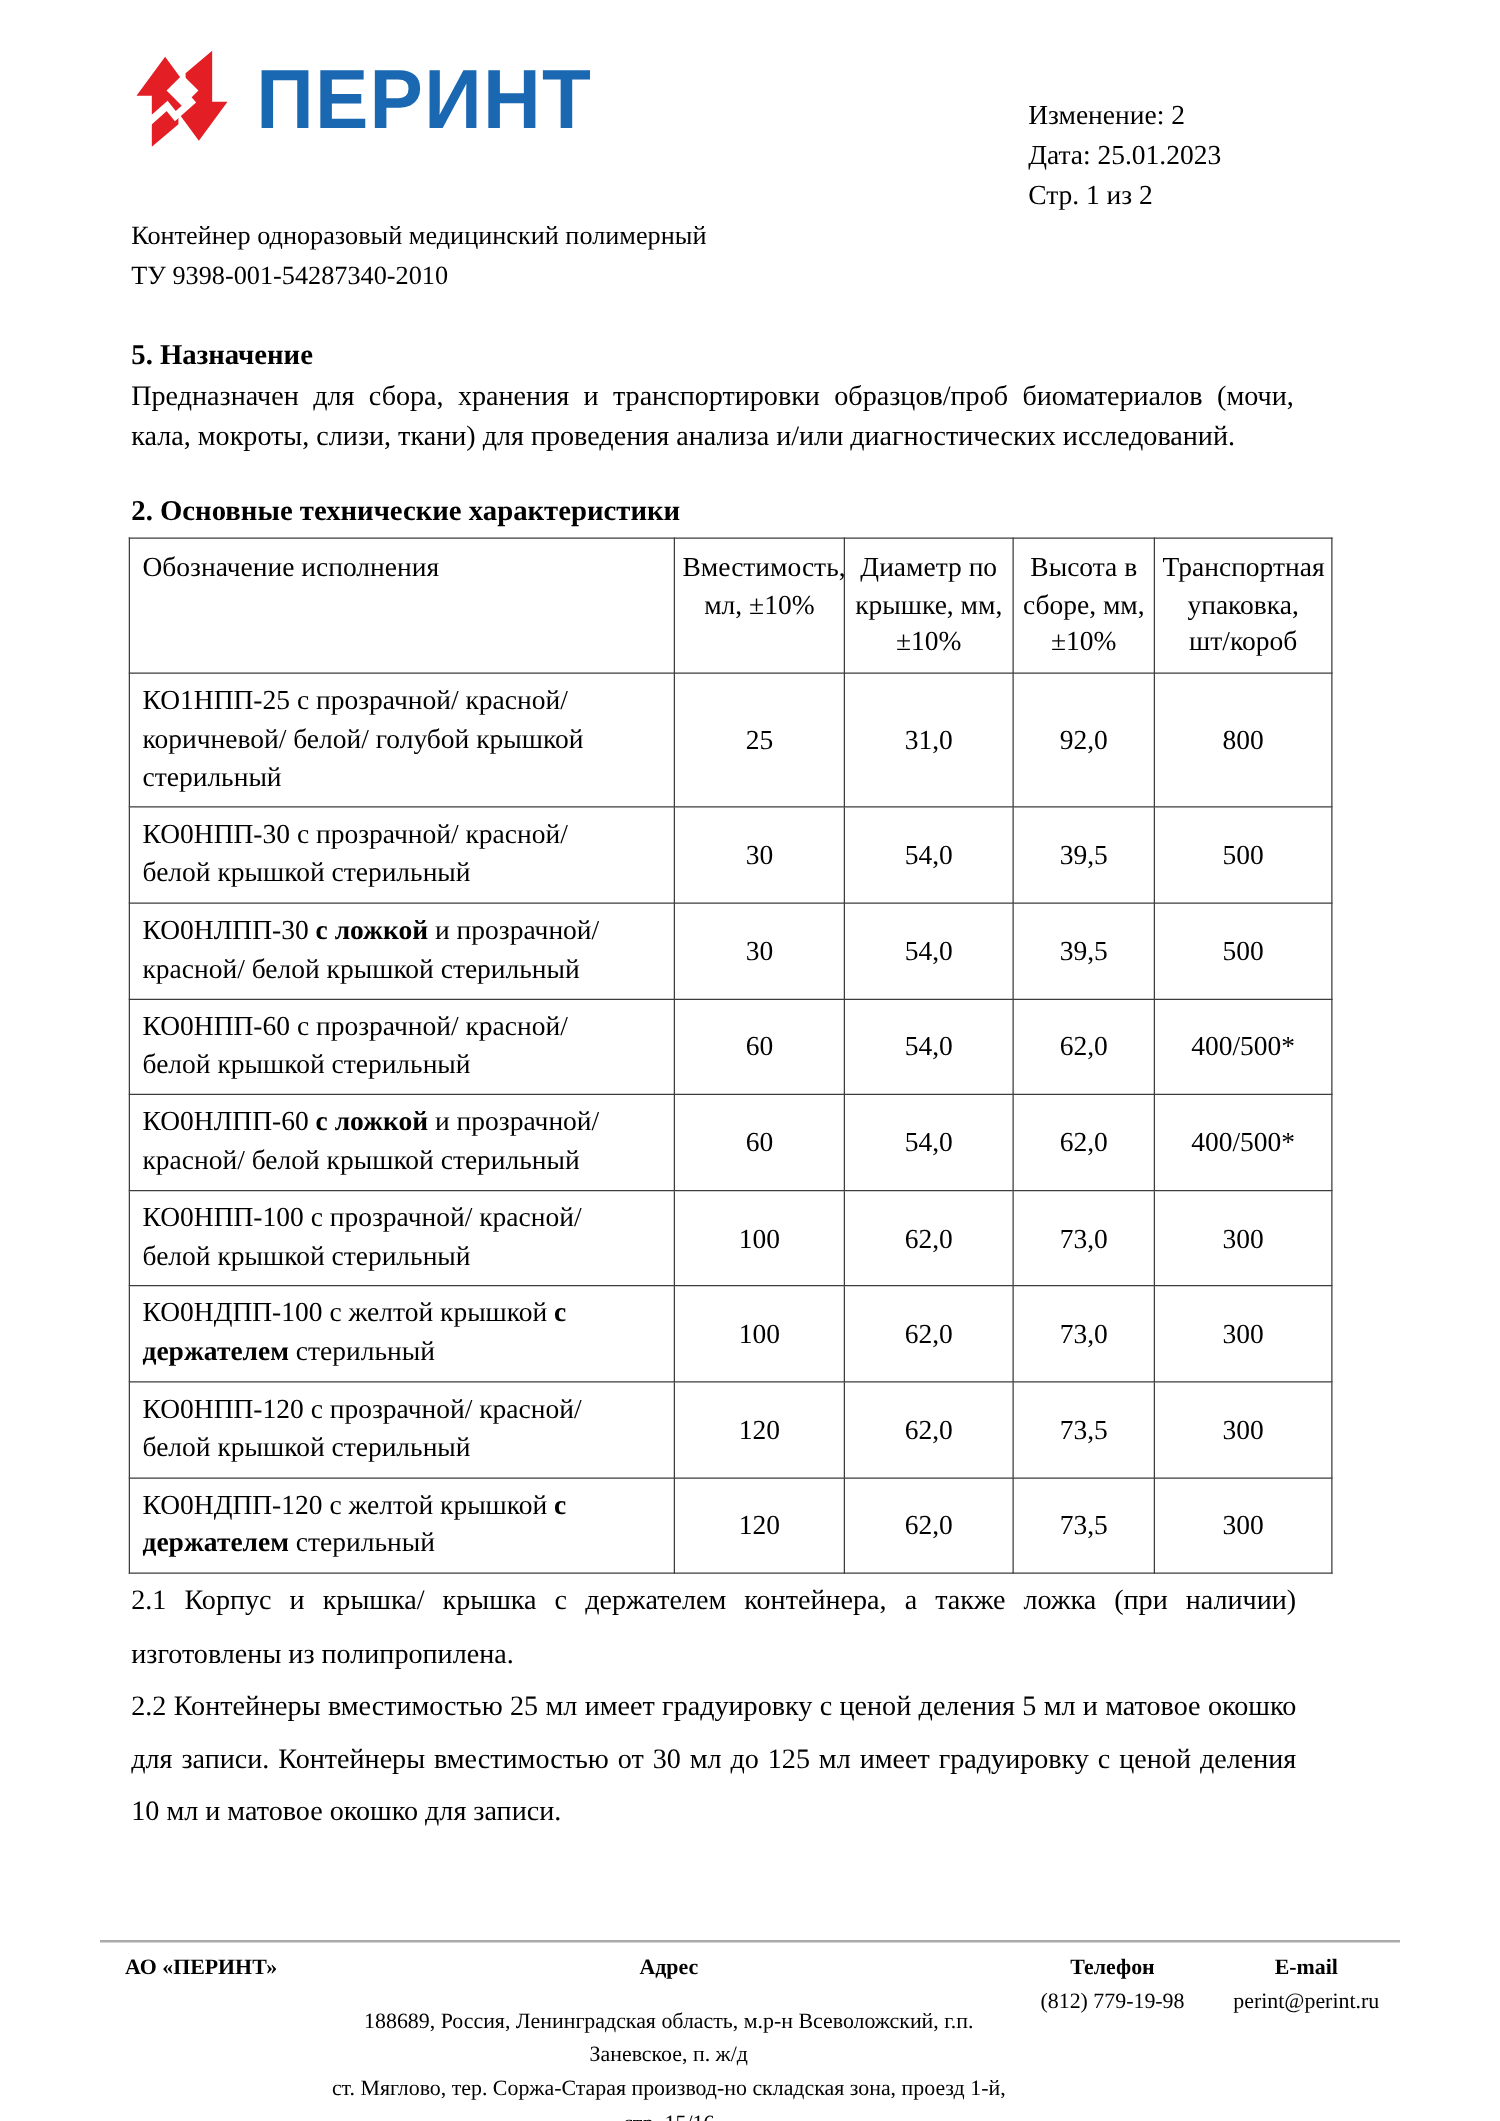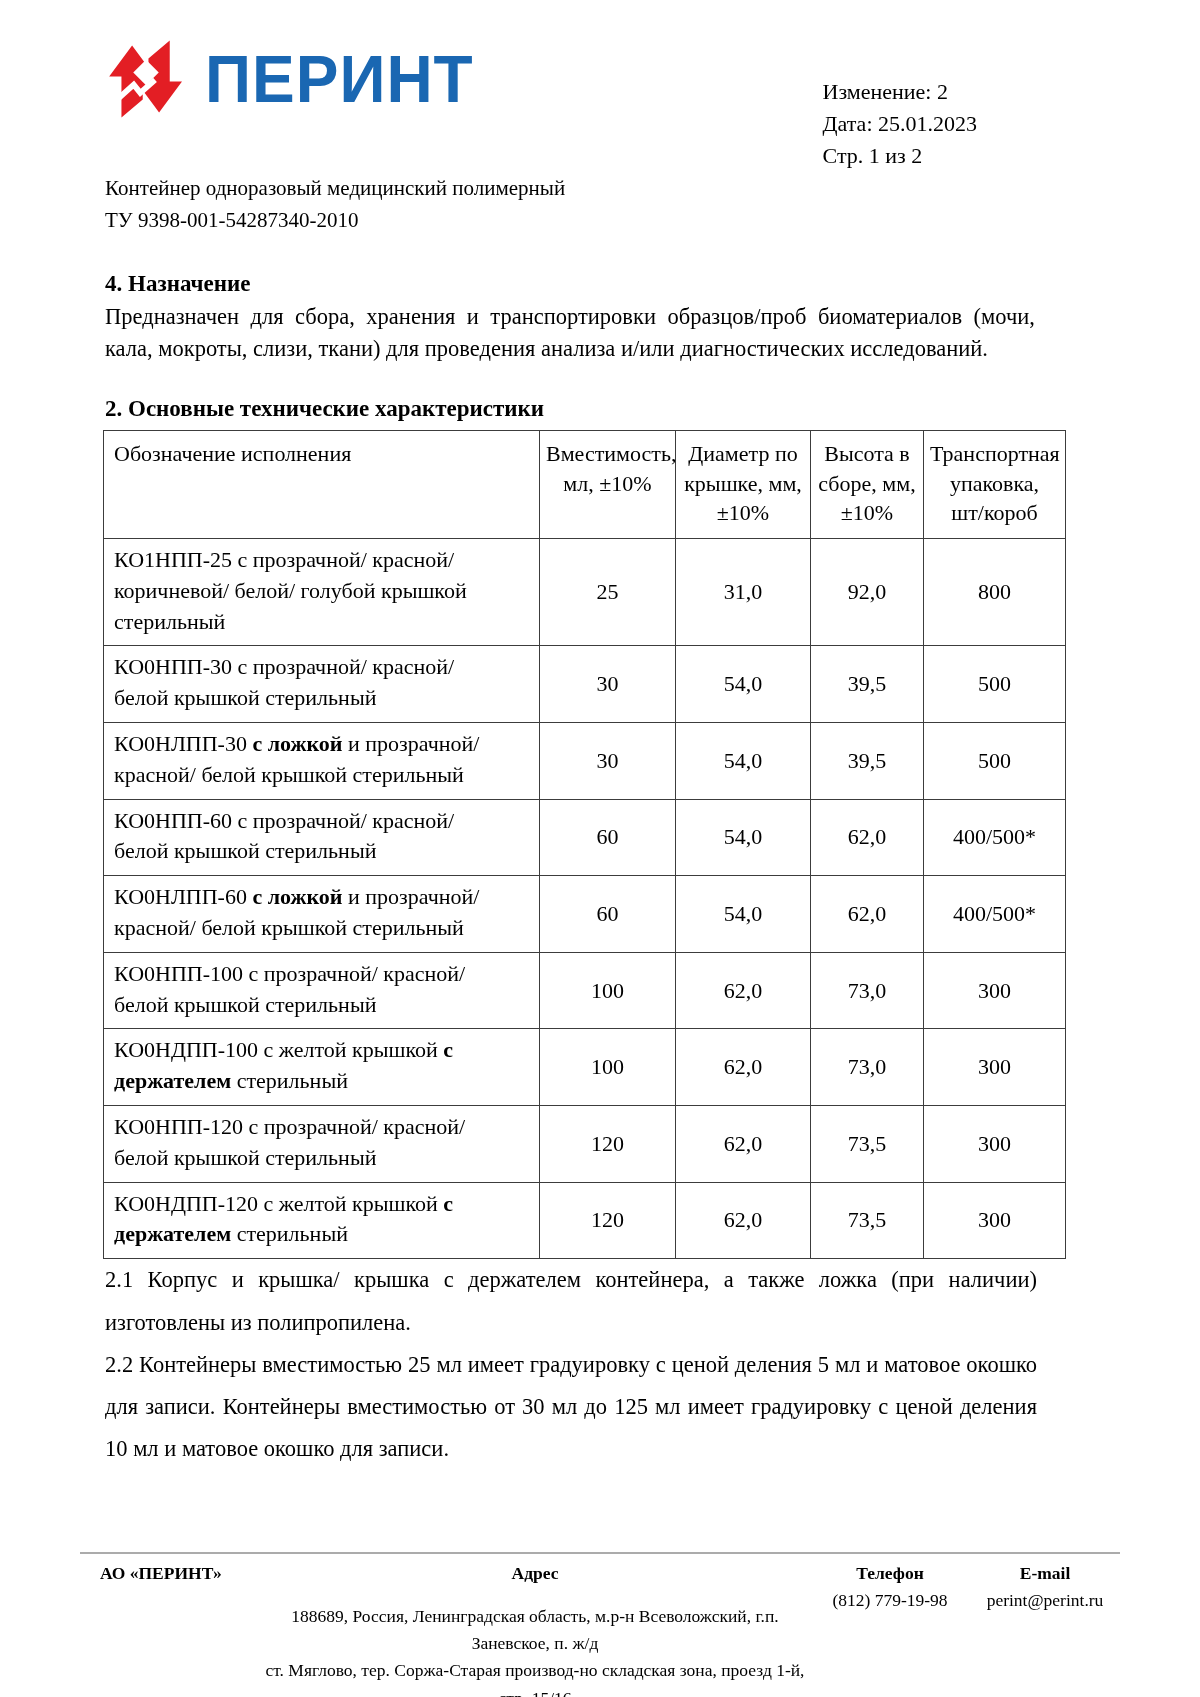--- a/index.html
+++ b/index.html
@@ -80,21 +80,21 @@
       <div>Дата: 25.01.2023</div>
       <div>Стр. 1 из 2</div>
     </div>
   </div>
 
   <div class="doc-title">
     <div>Контейнер одноразовый медицинский полимерный</div>
     <div>ТУ 9398-001-54287340-2010</div>
   </div>
 
-  <p class="sec-h sec1-h">4. Назначение</p>
+  <p class="sec-h sec1-h">5. Назначение</p>
   <div class="sec1-body">Предназначен для сбора, хранения и транспортировки образцов/проб биоматериалов (мочи, кала, мокроты, слизи, ткани) для  проведения анализа и/или диагностических исследований.</div>
 
   <p class="sec-h sec2-h">2. Основные технические характеристики</p>
 
   <table class="spec">
     <colgroup>
       <col style="width:436px">
         <col style="width:136px">
         <col style="width:135px">
         <col style="width:113px">

